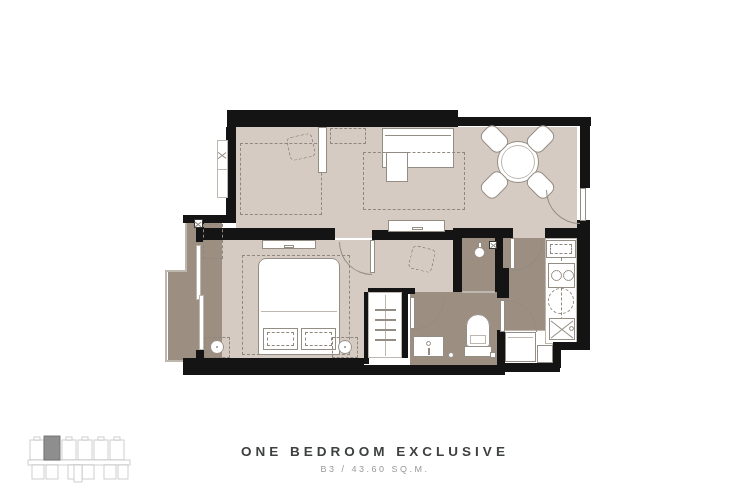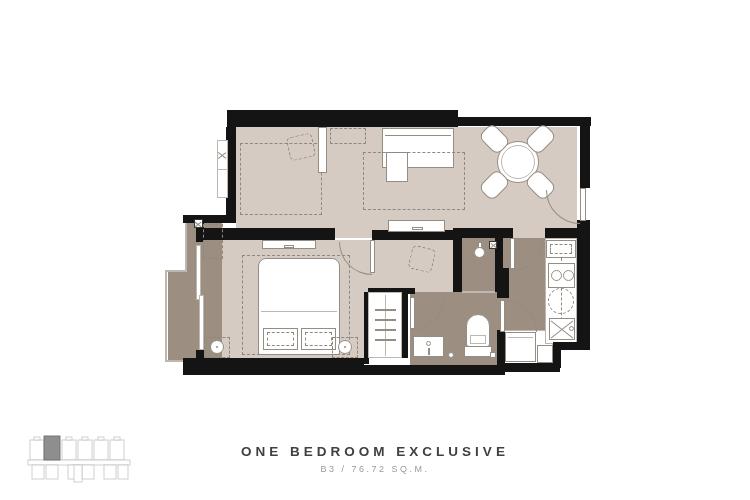--- a/index.html
+++ b/index.html
@@ -209,13 +209,13 @@
     <rect x="44" y="33" width="12" height="14"></rect>
     <rect x="58" y="33" width="12" height="14"></rect>
     <rect x="80" y="33" width="12" height="14"></rect>
     <rect x="94" y="33" width="10" height="14"></rect>
     <rect x="50" y="33" width="8" height="17"></rect>
   </g>
   <rect x="20" y="4" width="16" height="24" fill="var(--keyplan-fill)" stroke="#6f6f6f" stroke-width="0.9"></rect>
 </svg>
 
 <div class="footer title">ONE BEDROOM EXCLUSIVE</div>
-<div class="footer subtitle">B3 / 76.72 SQ.M.</div>
+<div class="footer subtitle">B3 / 43.60 SQ.M.</div>
 
 </body></html>

